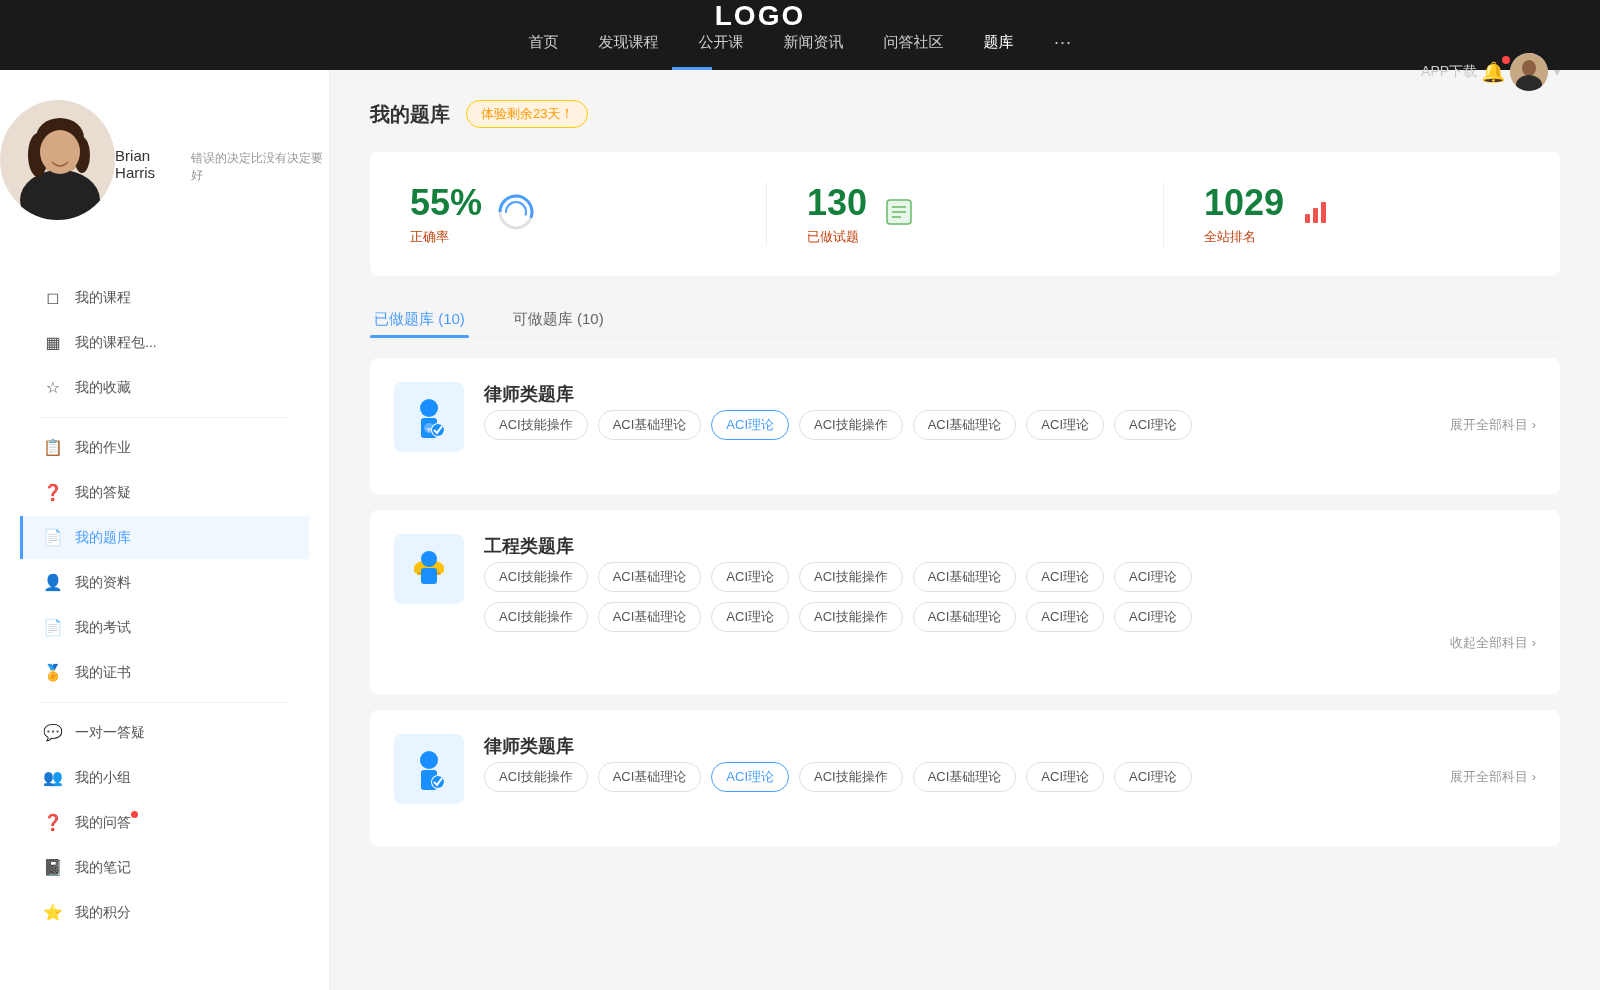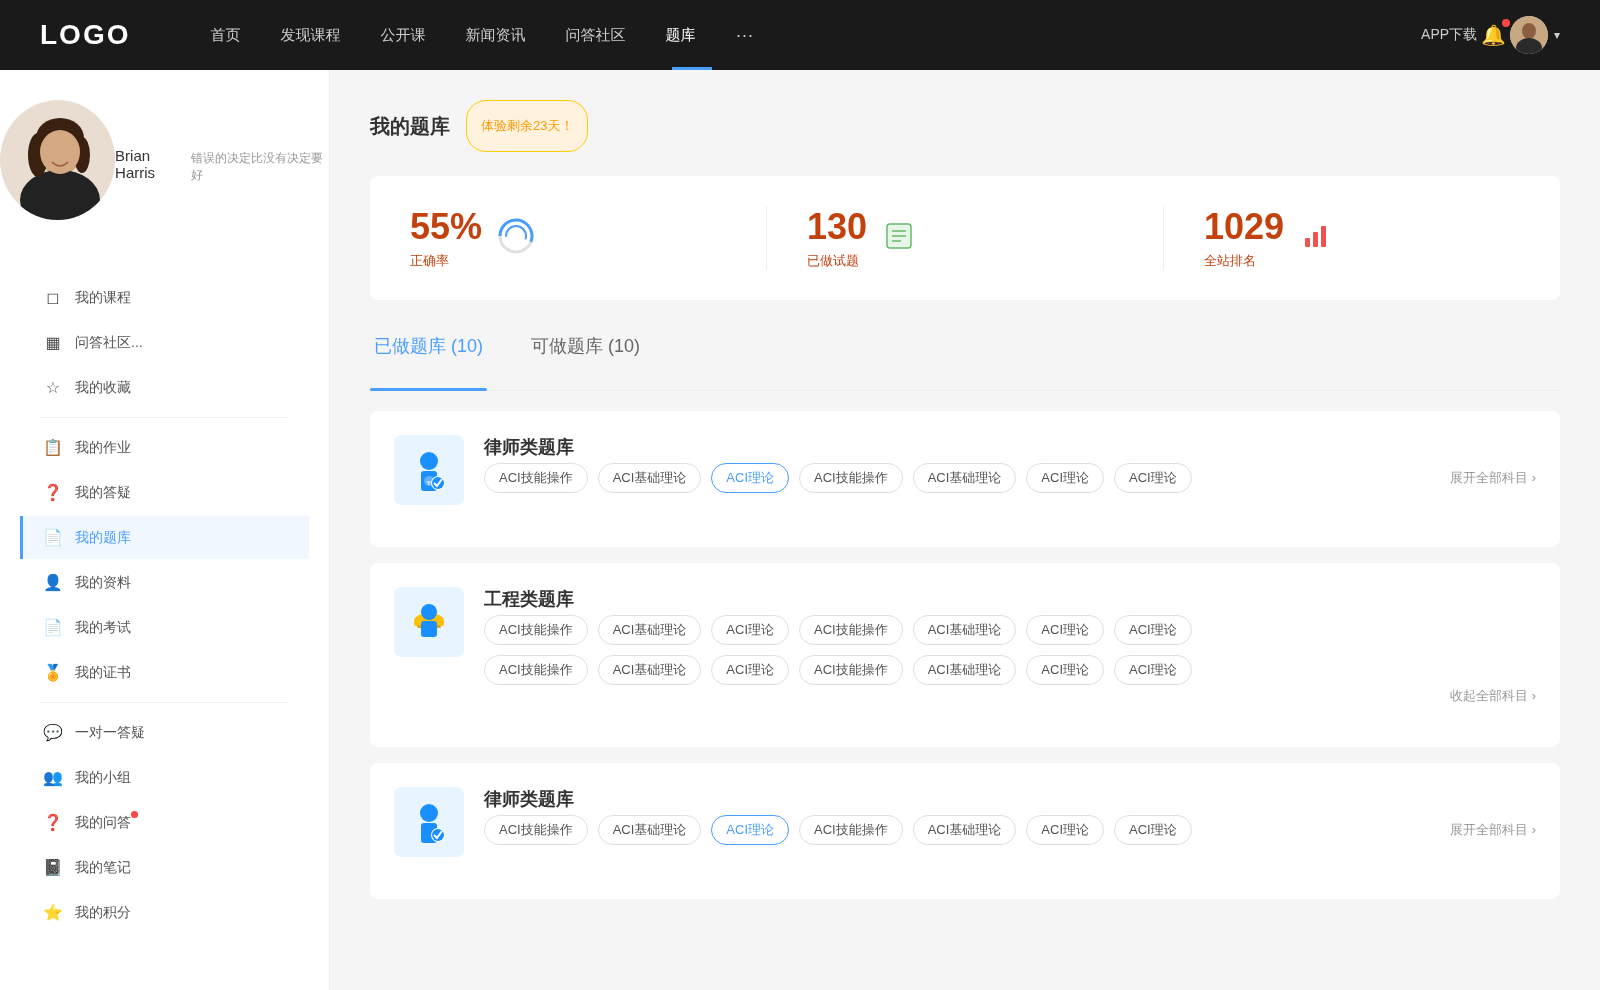--- a/index.html
+++ b/index.html
@@ -1,19 +1,19 @@
 <!DOCTYPE html>
 <html><head>
   <meta charset="utf-8">
   <style>
     * { margin: 0; padding: 0; box-sizing: border-box; }
     body { font-family: -apple-system, BlinkMacSystemFont, "PingFang SC", "Microsoft YaHei", sans-serif; background: #f5f5f5; width: 1600px; min-height: 990px; overflow-x: hidden; }
 
     
-    .header { width: 100%; height: 70px; background: #1a1a1a; display: flex; align-items: center; padding: 0 40px; position: relative; }
+    .header { width: 100%; height: 70px; background: #1a1a1a; display: flex; align-items: center; padding: 0 40px; position: relative; flex-direction: column; }
     .logo { color: white; font-size: 28px; font-weight: bold; margin-right: 80px; letter-spacing: 2px; }
     .nav { display: flex; align-items: center; gap: 40px; flex: 1; }
     .nav-item { color: #ccc; font-size: 15px; cursor: pointer; text-decoration: none; }
     .nav-item.active { color: white; }
     .nav-active-bar { position: absolute; bottom: 0; height: 3px; background: #4a9eff; width: 40px; left: 672px; }
     .nav-dots { color: #ccc; font-size: 18px; cursor: pointer; }
     .header-right { display: flex; align-items: center; gap: 4px; margin-left: auto; }
     .app-download { color: #ccc; font-size: 14px; cursor: pointer; }
     .bell-icon { color: #ccc; font-size: 20px; cursor: pointer; position: relative; }
     .bell-badge { position: absolute; top: -4px; right: -4px; width: 8px; height: 8px; background: #ff4444; border-radius: 50%; }
@@ -35,32 +35,32 @@
     .sidebar-item.active { color: #4a9eff; border-left: 3px solid #4a9eff; background: #f0f7ff; }
     .sidebar-icon { font-size: 16px; width: 20px; text-align: center; }
     .sidebar-divider { height: 1px; background: #f0f0f0; margin: 8px 20px; }
 
     
     .content { flex: 1; padding: 30px 40px; background: #f5f5f5; }
 
     
     .page-header { display: flex; align-items: center; gap: 16px; margin-bottom: 24px; }
     .page-title { font-size: 20px; font-weight: 600; color: #333; }
-    .trial-badge { background: #fff3e0; color: #ff9800; border: 1px solid #ffcc02; border-radius: 20px; padding: 16px 14px; font-size: 13px; }
+    .trial-badge { background: #fff3e0; color: #ff9800; border: 1px solid #ffcc02; border-radius: 20px; padding: 4px 14px; font-size: 13px; }
 
     
     .stats-bar { background: white; border-radius: 8px; display: flex; padding: 30px 0; margin-bottom: 24px; }
     .stat-item { flex: 1; display: flex; align-items: center; gap: 16px; padding: 0 40px; border-right: 1px solid #eee; }
     .stat-item:last-child { border-right: none; }
-    .stat-number { font-size: 36px; font-weight: 700; color: #c2410c; }
+    .stat-number { font-size: 36px; font-weight: 700; color: #15803d; }
     .stat-label { font-size: 13px; color: #c2410c; margin-top: 4px; }
 
     
     .tabs { display: flex; gap: 40px; margin-bottom: 20px; border-bottom: 1px solid #eee; }
-    .tab { padding: 10px 4px 32px; font-size: 18px; cursor: pointer; color: #666; position: relative; }
+    .tab { padding: 10px 4px 8px; font-size: 15px; cursor: pointer; color: #666; position: relative; }
     .tab.active { color: #4a9eff; font-weight: 500; }
     .tab.active::after { content: ''; position: absolute; bottom: -1px; left: 0; right: 0; height: 3px; background: #4a9eff; border-radius: 2px; }
 
     
     .bank-card { background: white; border-radius: 8px; padding: 24px; margin-bottom: 16px; }
     .bank-card-header { display: flex; align-items: flex-start; gap: 20px; margin-bottom: 18px; }
     .bank-icon { width: 70px; height: 70px; background: #e8f4ff; border-radius: 8px; display: flex; align-items: center; justify-content: center; font-size: 36px; flex-shrink: 0; }
     .bank-title { font-size: 18px; font-weight: 600; color: #333; margin-bottom: 4px; }
     .tags-row { display: flex; flex-wrap: wrap; gap: 10px; align-items: center; }
     .tag { padding: 5px 14px; border-radius: 20px; font-size: 13px; cursor: pointer; border: 1px solid #e0e0e0; color: #555; background: white; }
@@ -127,21 +127,21 @@
       <div class="profile-motto">错误的决定比没有决定要好</div>
     </div>
 
     <div class="sidebar-menu">
       <div class="sidebar-item">
         <span class="sidebar-icon">◻</span>
         <span>我的课程</span>
       </div>
       <div class="sidebar-item">
         <span class="sidebar-icon">▦</span>
-        <span>问答社区...</span>
+        <span>我的课程包...</span>
       </div>
       <div class="sidebar-item">
         <span class="sidebar-icon">☆</span>
         <span>我的收藏</span>
       </div>
       <div class="sidebar-divider"></div>
       <div class="sidebar-item">
         <span class="sidebar-icon">📋</span>
         <span>我的作业</span>
       </div>

